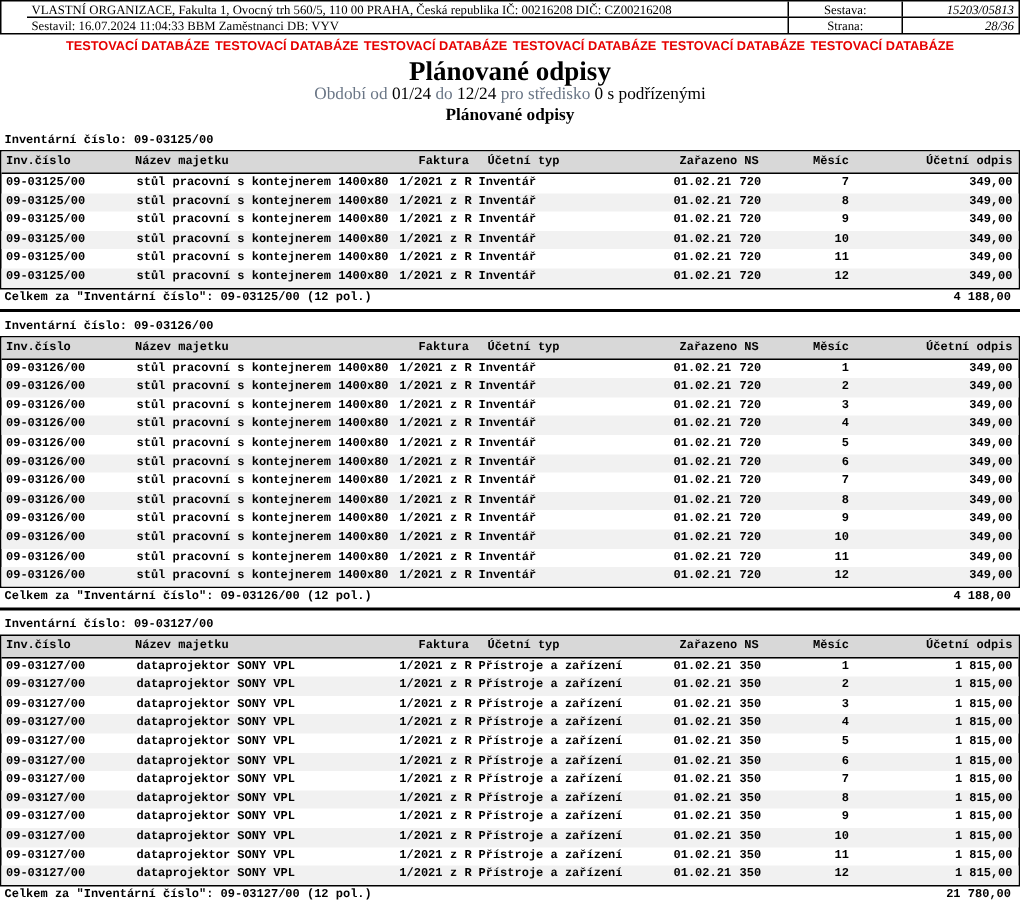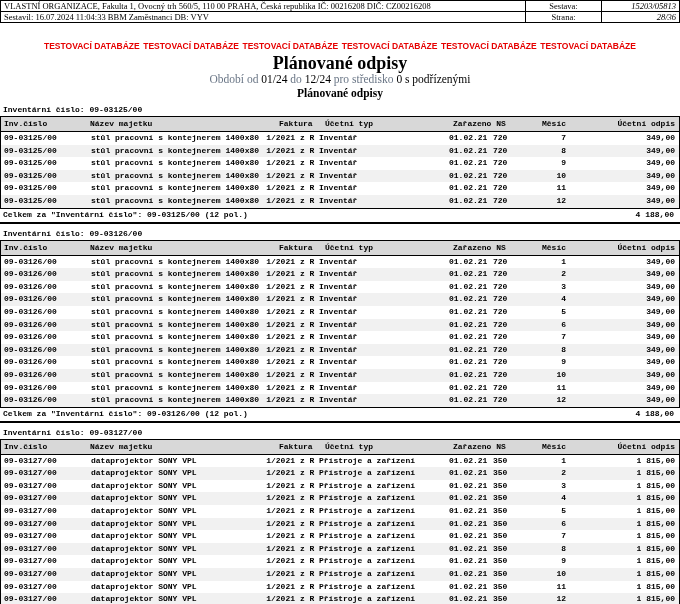--- a/index.html
+++ b/index.html
@@ -1,28 +1,28 @@
 <!DOCTYPE html>
 <html style="--warning_red: #e60000; --period_gray: #6a7686; --table_header_bg: #d8d8d8; --row_alt_bg: #f1f1f1; --border_black: #000000;"><head>
 <meta charset="utf-8">
 <style>
   html,body{margin:0;padding:0;background:#fff;}
   .page{position:relative;width:680px;height:604px;background:#fff;overflow:hidden;
         font-family:"Liberation Serif",serif;color:#000;}
 
   
   .pagehead{border:1px solid #000;display:grid;grid-template-columns:1fr 76px 78px;
-            font-size:8.5px;line-height:10px;}
+            font-size:8.5px;line-height:10px;padding-left:17px;}
   .pagehead>div{padding:0 3px;white-space:nowrap;overflow:hidden;}
   .ph-b,.ph-c{border-left:1px solid #000;text-align:center;}
   .ph-row2{border-top:1px solid #000;}
   .ph-c{text-align:right;font-style:italic;}
 
   
-  .warnrow{display:flex;justify-content:space-between;padding:0 44px;margin-top:18px;
+  .warnrow{display:flex;justify-content:space-between;padding:0 44px;margin-top:2px;
            font-family:"Liberation Sans",sans-serif;font-weight:bold;font-size:8.5px;
            color:var(--warning_red);white-space:nowrap;}
 
   .title{text-align:center;font-weight:bold;font-size:18px;line-height:20px;margin-top:2px;}
   .period{text-align:center;font-size:11.5px;line-height:13px;}
   .period .pg{color:var(--period_gray);}
   .period .pb{font-weight:normal;color:#000;}
   .subtitle{text-align:center;font-weight:bold;font-size:11.5px;line-height:13px;margin-top:1px;}
 
   

